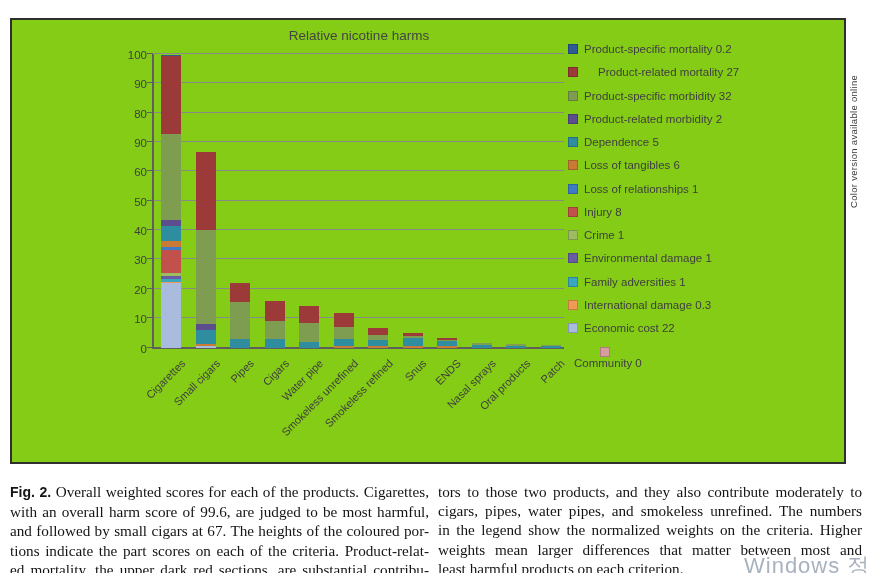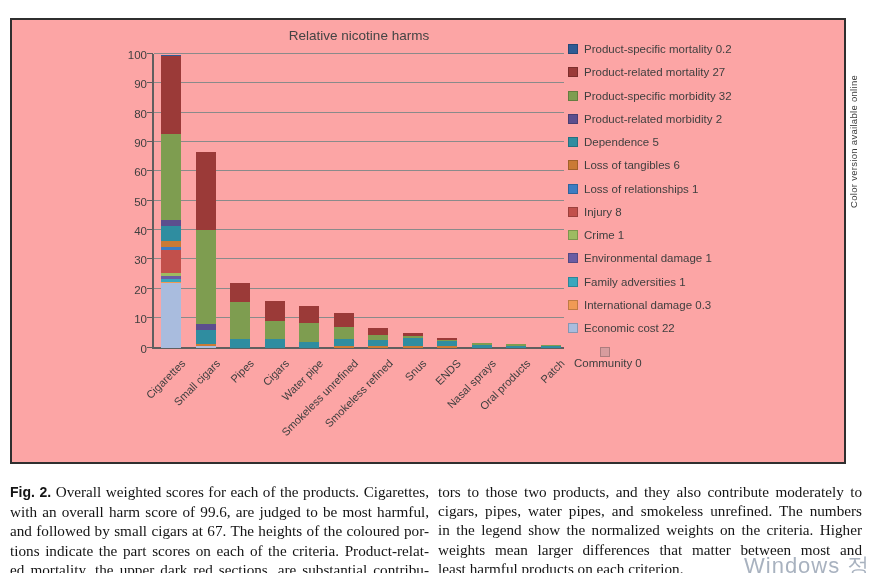--- a/index.html
+++ b/index.html
@@ -1,20 +1,20 @@
 <!DOCTYPE html>
 <html><head>
 <meta charset="utf-8">
 <style>
   html,body{margin:0;padding:0;background:#fff;}
   .page{position:relative;width:874px;height:573px;background:#ffffff;overflow:hidden;
         font-family:"Liberation Sans",sans-serif;}
   
   .figure-box{position:absolute;left:10px;top:18px;width:832px;height:442px;
-              border:2px solid #2f2f2f;background:#fca5a5;}
+              border:2px solid #2f2f2f;background:#84cc16;}
   .chart-title{position:absolute;left:142px;top:8px;width:410px;text-align:center;
                font-size:13.5px;color:#444;}
   .plot{position:absolute;left:142px;top:34px;width:410px;height:293.5px;}
   .grid{position:absolute;left:0;width:100%;height:1px;background:#8a8a8a;}
   .baseline{position:absolute;left:-2px;right:0;bottom:-1px;height:2px;background:#5f5f5f;}
   .yaxis{position:absolute;left:-2px;top:0;bottom:0;width:1.5px;background:#5f5f5f;}
   .ytick{position:absolute;left:-7px;width:6px;height:1px;background:#5f5f5f;}
   .ylab{position:absolute;left:-47px;width:40px;text-align:right;font-size:11.5px;color:#3f3f3f;}
   .bar{position:absolute;bottom:0;width:20px;height:100%;}
   .seg{position:absolute;left:0;width:100%;}
@@ -164,21 +164,21 @@
           <div class="seg" style="bottom: 0px; height: 1.174px; background: rgb(47, 141, 160);"></div>
           <div class="seg" style="bottom: 1.174px; height: 1.4675px; background: rgb(126, 157, 80);"></div>
         </div>
         <div class="xlab" style="top: 302.5px; right: 5.5px;">Patch</div>
       </div>
     <div class="legend" id="legend">
         <div class="legend-row" style="top: 0px;">
           <div class="swatch" style="background: rgb(47, 91, 148);"></div>
           <div class="legend-label">Product-specific mortality 0.2</div>
         </div>
-        <div class="legend-row" style="top: 23.25px;">
+        <div class="legend-row" style="top: 23.25px; gap: 14px;">
           <div class="swatch" style="background: rgb(155, 58, 56);"></div>
           <div class="legend-label">Product-related mortality 27</div>
         </div>
         <div class="legend-row" style="top: 46.5px; text-align: center;">
           <div class="swatch" style="background: rgb(126, 157, 80);"></div>
           <div class="legend-label">Product-specific morbidity 32</div>
         </div>
         <div class="legend-row" style="top: 69.75px;">
           <div class="swatch" style="background: rgb(92, 78, 142);"></div>
           <div class="legend-label">Product-related morbidity 2</div>

